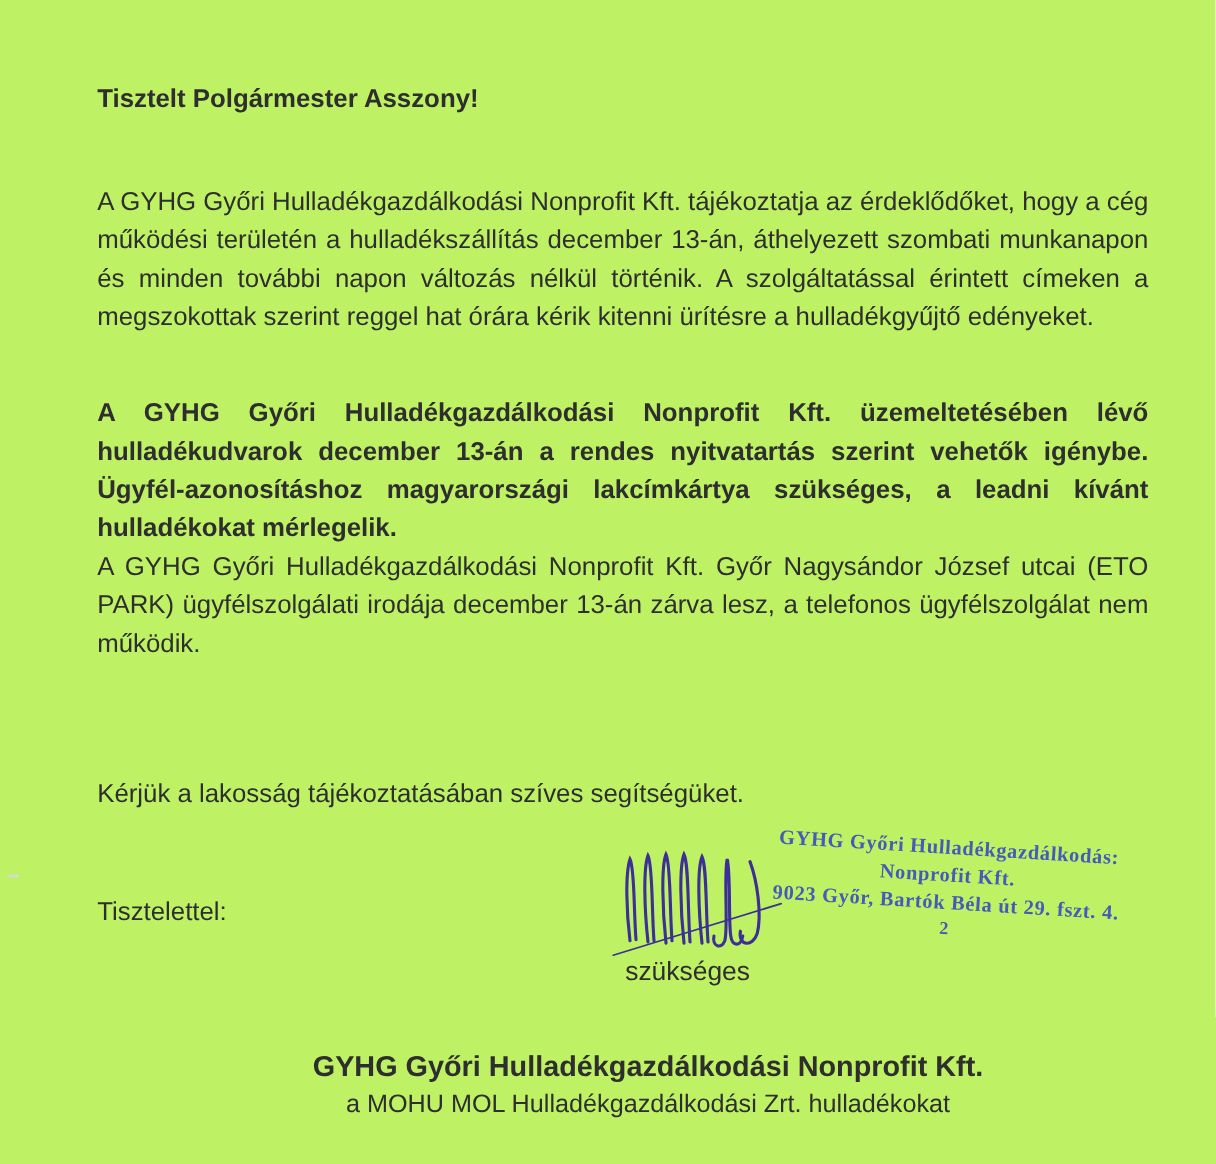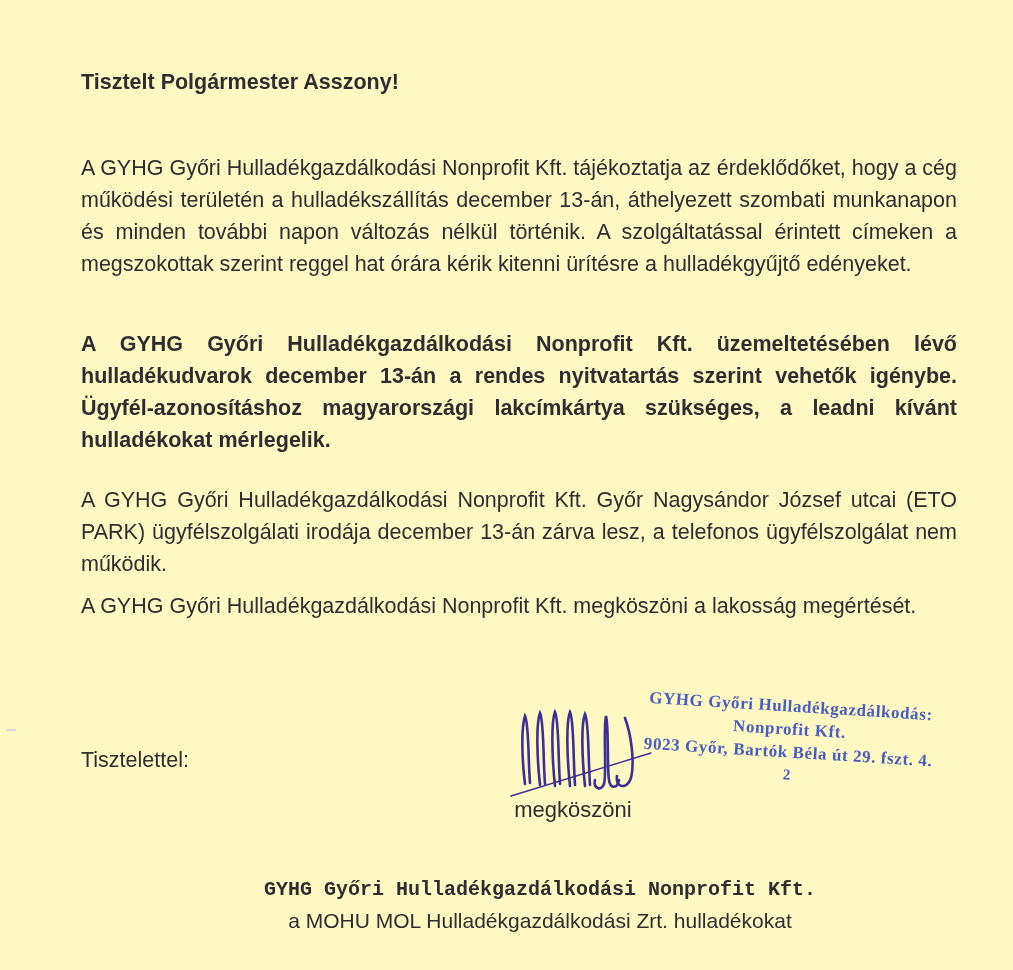--- a/index.html
+++ b/index.html
@@ -13,35 +13,35 @@
     width: 1013px;
     height: 970px;
     position: relative;
     font-family: "Liberation Sans", "DejaVu Sans", sans-serif;
     color: var(--text-color);
     overflow: hidden;
   }
   .page {
     position: absolute;
     inset: 0;
-    background: #fef9c3;
+    background: #bef264;
   }
   .block {
     position: absolute;
     left: 81px;
     width: 876px;
     font-size: 21.5px;
     line-height: 32px;
     color: var(--text-color);
   }
   .salutation { top: 66px; font-weight: bold; }
   .para { text-align: justify; }
   .p1 { top: 152px; }
   .p2 { top: 328px; font-weight: bold; }
-  .p3 { top: 484px; }
+  .p3 { top: 456px; }
   .p4 { top: 590px; }
   .p5 { top: 645px; }
   .closing { top: 728px; width: 300px; margin-top: 16px; }
   .signature-svg {
     position: absolute;
     left: 503px;
     top: 700px;
     width: 152px;
     height: 106px;
     color: var(--ink-color);
@@ -73,21 +73,21 @@
   .signer-name { font-weight: bold; font-size: 23px; line-height: 30px; color: #2b2b2b; }
   .signer-title { font-size: 22px; line-height: 33px; }
   .footer {
     position: absolute;
     left: 80px;
     top: 874px;
     width: 920px;
     text-align: center;
     line-height: 31px;
   }
-  .footer-company { font-weight: bold; font-size: 20px; font-family: Liberation Mono, monospace; }
+  .footer-company { font-weight: bold; font-size: 24px; }
   .footer-mandate { font-size: 21px; }
   .scan-noise {
     position: absolute;
     left: 6px;
     top: 729px;
     width: 10px;
     height: 2px;
     background: #d9d9d9;
     border-radius: 1px;
   }
@@ -100,22 +100,22 @@
   <div class="block salutation">
     <div>Tisztelt Polgármester Asszony!</div>
   </div>
 
   <p class="block para p1">A GYHG Győri Hulladékgazdálkodási Nonprofit Kft. tájékoztatja az érdeklődőket, hogy a cég működési területén a hulladékszállítás december 13-án, áthelyezett szombati munkanapon és minden további napon változás nélkül történik. A szolgáltatással érintett címeken a megszokottak szerint reggel hat órára kérik kitenni ürítésre a hulladékgyűjtő edényeket.</p>
 
   <p class="block para p2">A GYHG Győri Hulladékgazdálkodási Nonprofit Kft. üzemeltetésében lévő hulladékudvarok december 13-án a rendes nyitvatartás szerint vehetők igénybe. Ügyfél-azonosításhoz magyarországi lakcímkártya szükséges, a leadni kívánt hulladékokat mérlegelik.</p>
 
   <p class="block para p3">A GYHG Győri Hulladékgazdálkodási Nonprofit Kft. Győr Nagysándor József utcai (ETO PARK) ügyfélszolgálati irodája december 13-án zárva lesz, a telefonos ügyfélszolgálat nem működik.</p>
 
-  <p class="block para p4">A GYHG Győri Hulladékgazdálkodási Nonprofit Kft. megköszöni a lakosság megértését.</p>
 
+  <p class="block para p5">Kérjük a lakosság tájékoztatásában szíves segítségüket.</p>
 
   <div class="block closing">Tisztelettel:</div>
 
   <svg class="signature-svg" viewBox="0 0 152 106" xmlns="http://www.w3.org/2000/svg">
     <g fill="none" stroke="currentColor" stroke-width="2.6" stroke-linecap="round">
       <path d="M22,84 C19,60 18,28 22,16 C26,24 25,58 27,83"></path>
       <path d="M37,85 C34,58 33,24 37,13 C41,21 40,58 42,84"></path>
       <path d="M52,86 C49,58 48,22 52,12 C56,20 55,56 57,84"></path>
       <path d="M67,86 C64,58 63,22 67,12 C71,20 70,56 72,85"></path>
       <path d="M82,86 C79,58 78,24 82,14 C86,22 85,56 87,85"></path>
@@ -126,21 +126,21 @@
   </svg>
 
   <div class="stamp">
     <div>GYHG Győri Hulladékgazdálkodás:</div>
     <div>Nonprofit Kft.</div>
     <div>9023 Győr, Bartók Béla út 29. fszt. 4.</div>
     <div class="stamp-num">2</div>
   </div>
 
   <div class="signer">
-    <div class="signer-title">megköszöni</div>
+    <div class="signer-title">szükséges</div>
   </div>
 
   <div class="footer">
     <div class="footer-company">GYHG Győri Hulladékgazdálkodási Nonprofit Kft.</div>
     <div class="footer-mandate">a MOHU MOL Hulladékgazdálkodási Zrt. hulladékokat</div>
   </div>
 
   <div class="scan-noise"></div>
 
 </div>

